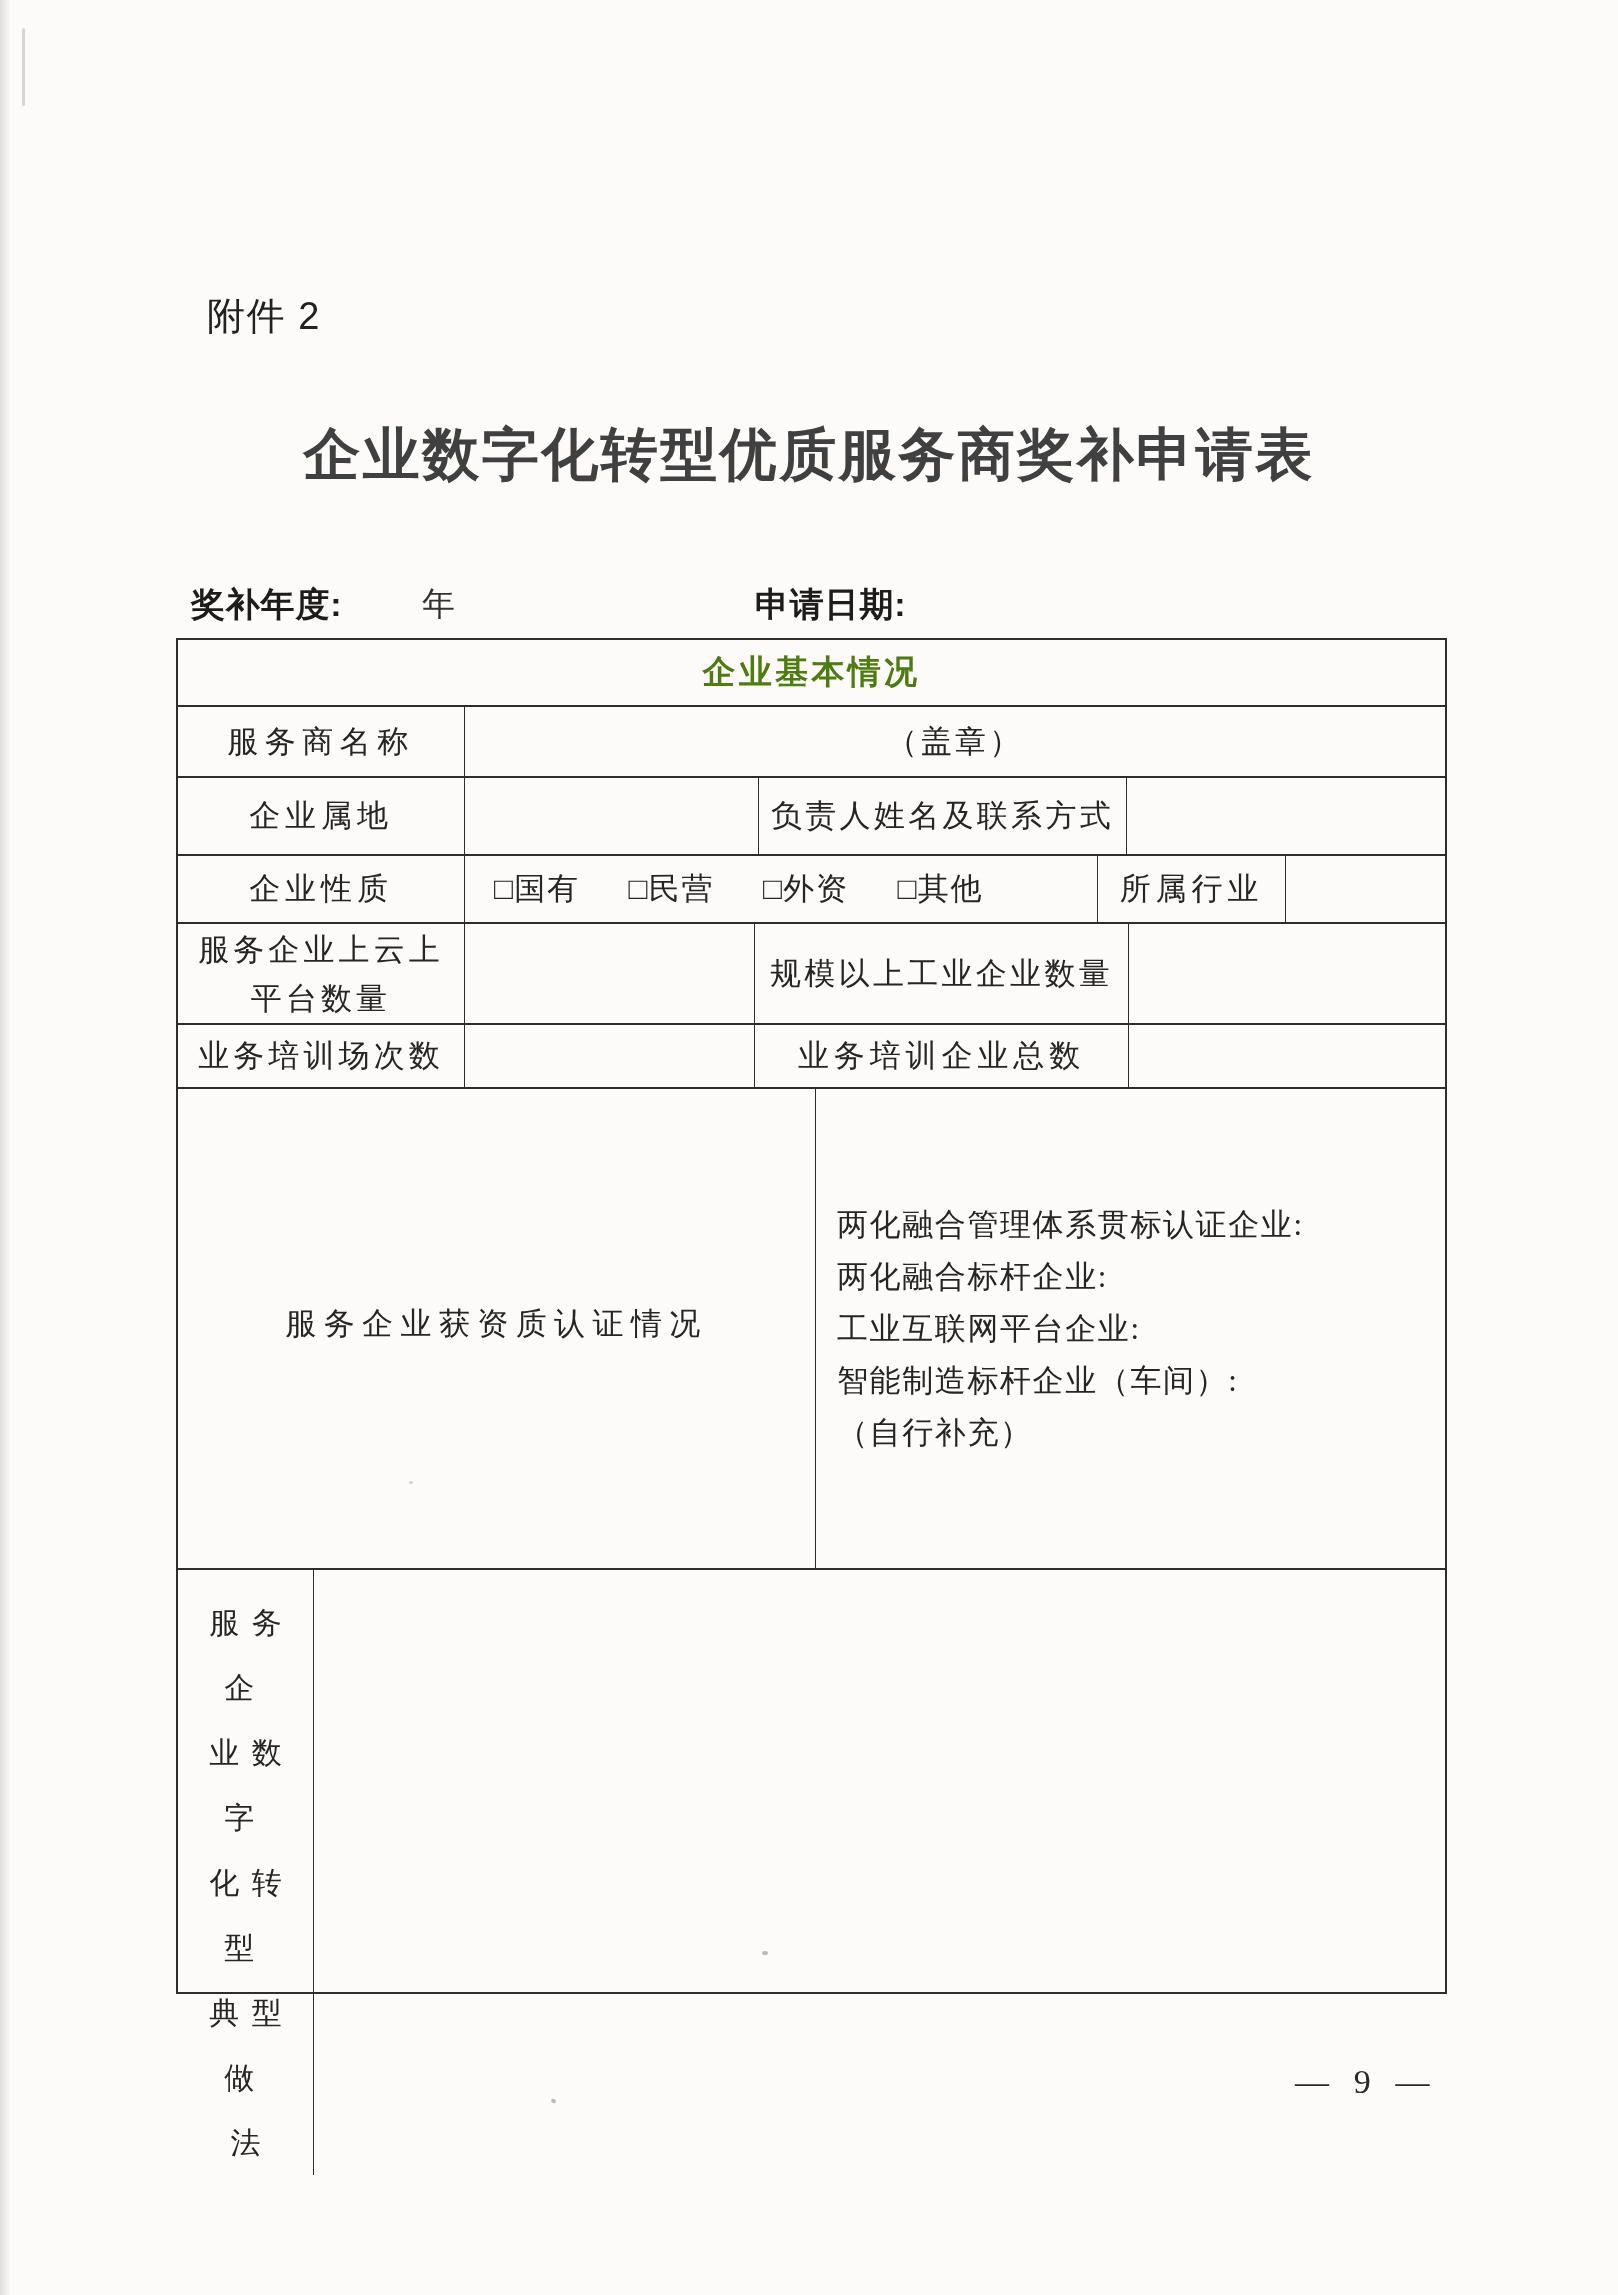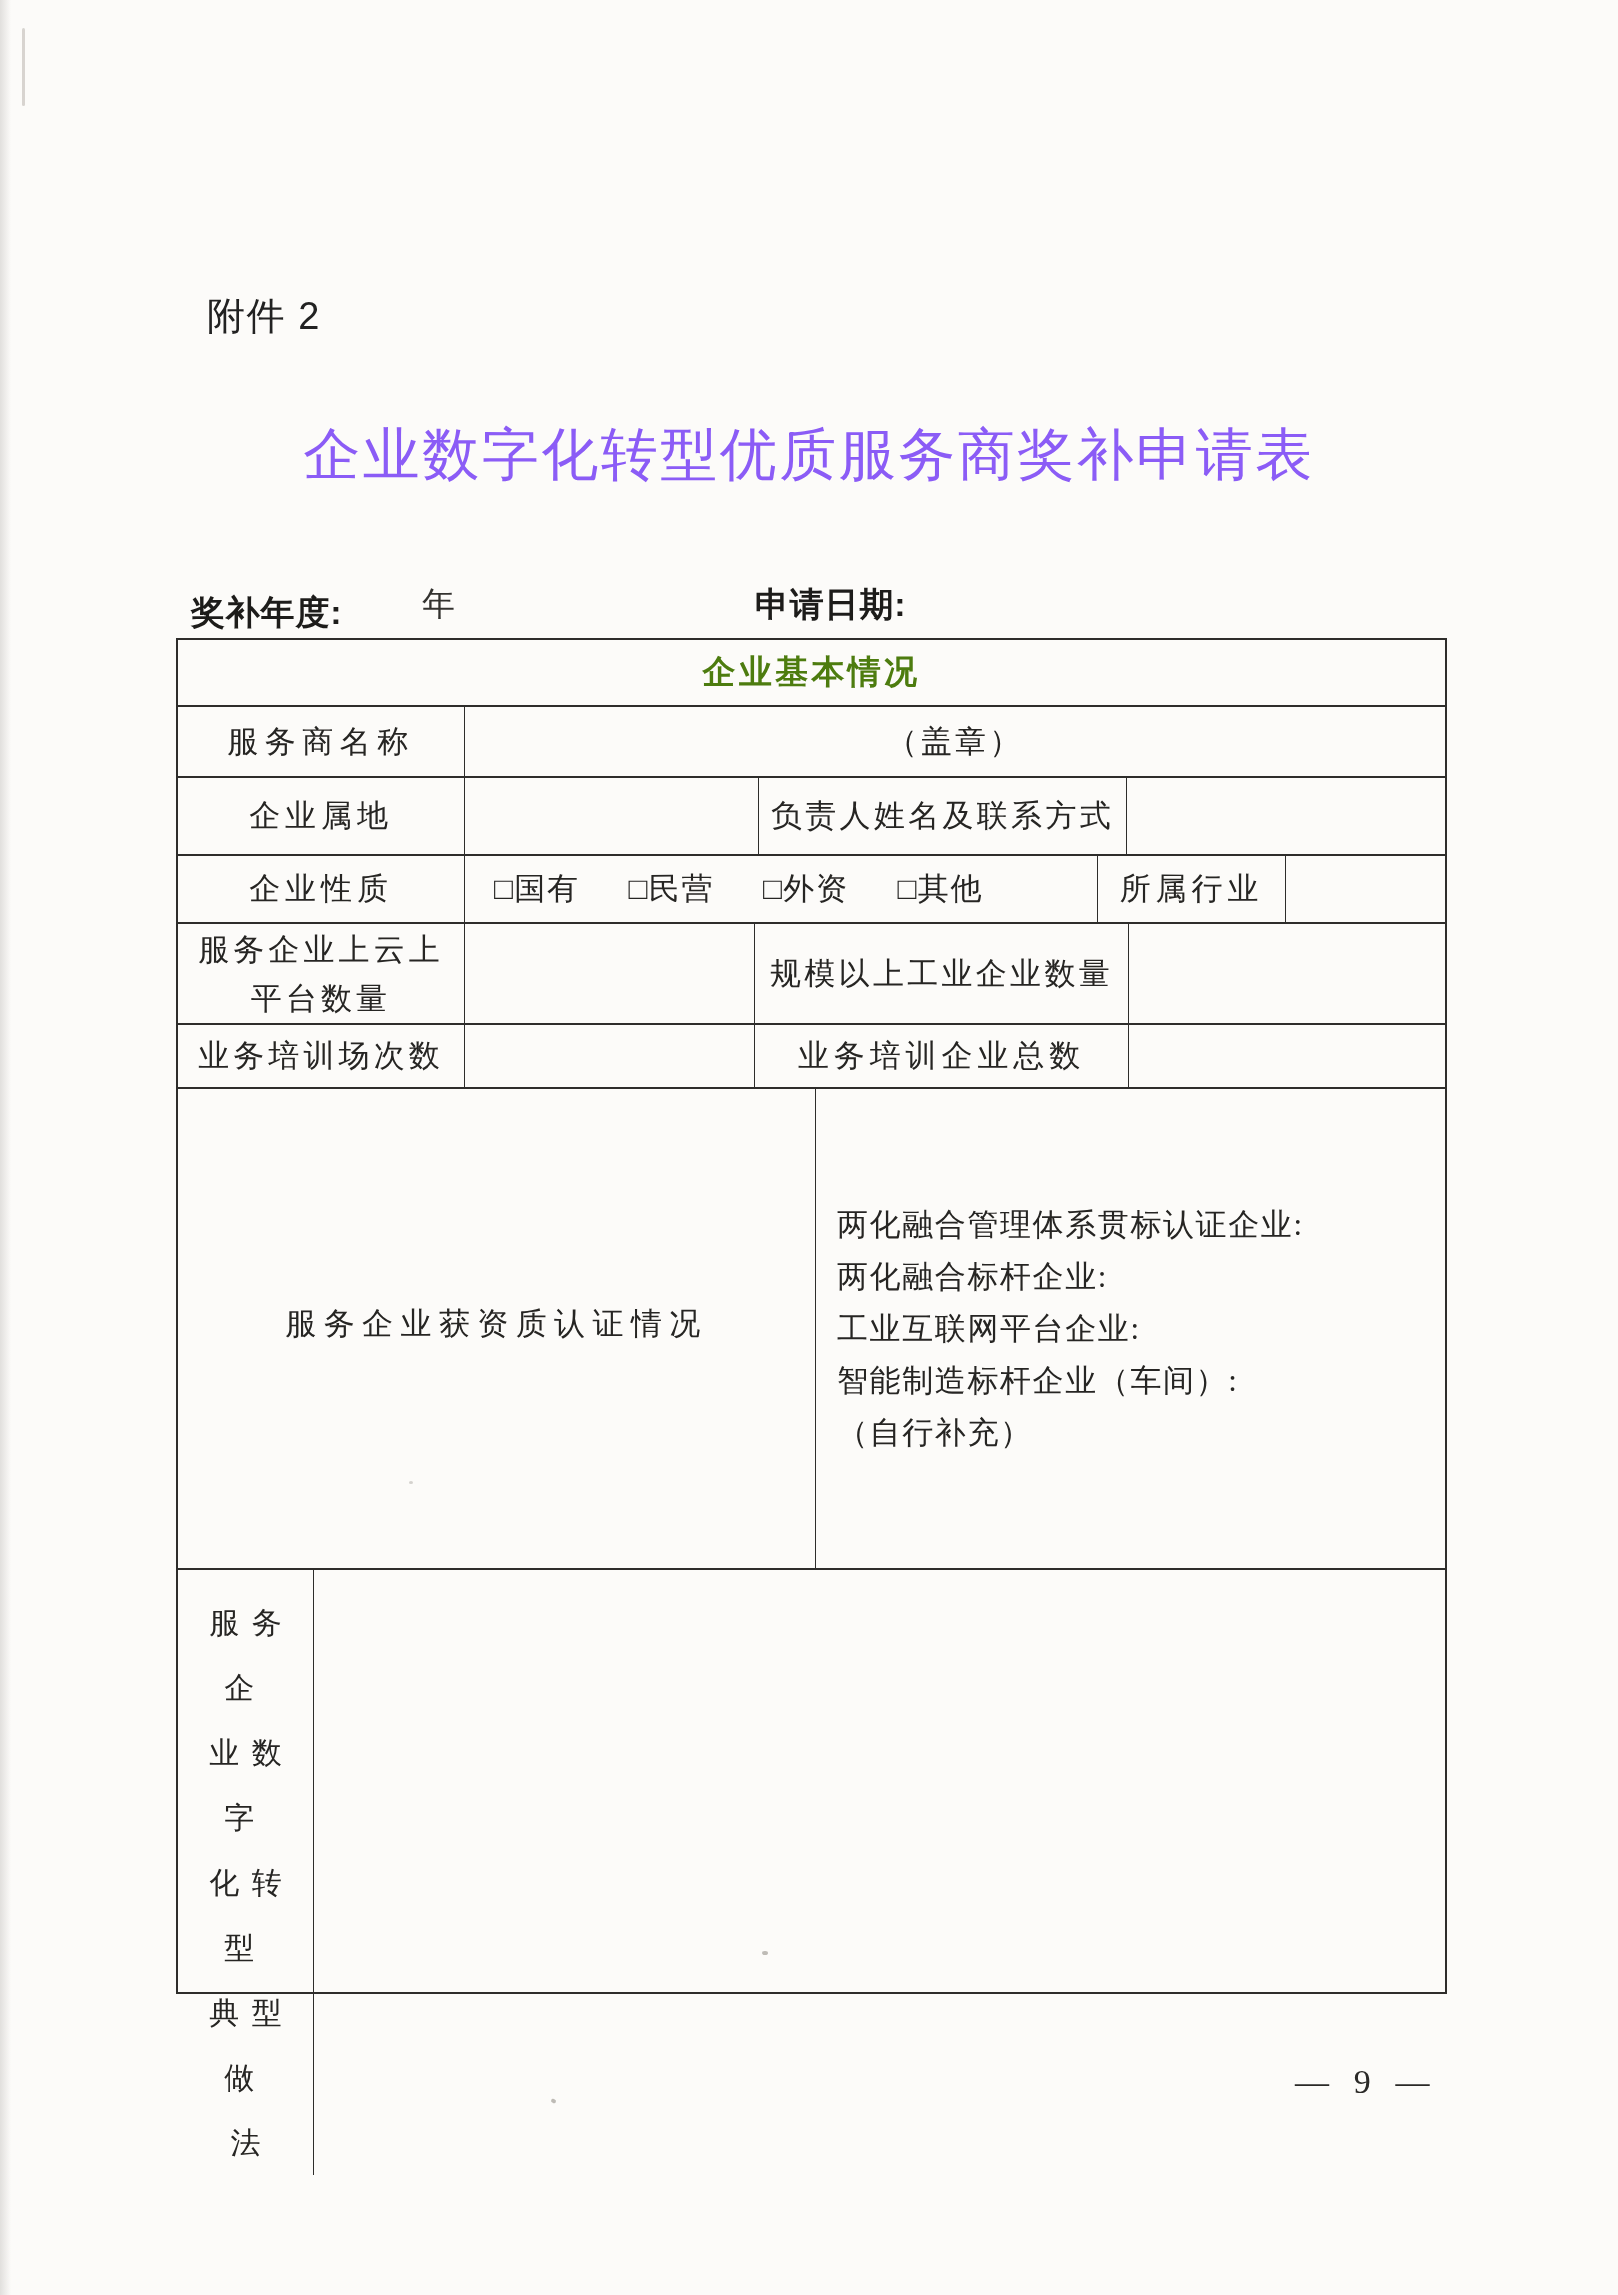--- a/index.html
+++ b/index.html
@@ -34,30 +34,30 @@
   .speck.s3{left:409px;top:1481px;width:4.1px;height:3.3px;opacity:.35;}
 
   .attachment{
     position:absolute;left:207px;top:291px;
     font-family:"Liberation Sans","DejaVu Sans",sans-serif;
     font-size:38px;color:#222;letter-spacing:1.6px;
   }
   .title{
     position:absolute;left:0;right:0;top:417px;
     text-align:center;
-    font-size:57px;font-weight:normal;letter-spacing:2.5px;
-    color:#8b5cf6;
+    font-size:57px;font-weight:bold;letter-spacing:2.5px;
+    color:#404040;
   }
   .meta{position:absolute;left:0;top:582px;width:100%;height:42px;font-size:34px;}
   .meta .blabel{
     position:absolute;
     font-family:"Liberation Sans","DejaVu Sans",sans-serif;
     font-weight:bold;color:#1d1c1a;letter-spacing:0.8px;
   }
-  .meta .award{left:191px;margin-top:8px;}
+  .meta .award{left:191px;}
   .meta .year{position:absolute;left:422px;font-size:33px;color:#33322f;}
   .meta .date{left:755px;}
 
   .form-table{
     position:absolute;left:176px;top:638px;
     width:1271px;height:1356px;
     border:2.5px solid var(--line);
     display:flex;flex-direction:column;
     font-size:31px;
   }

